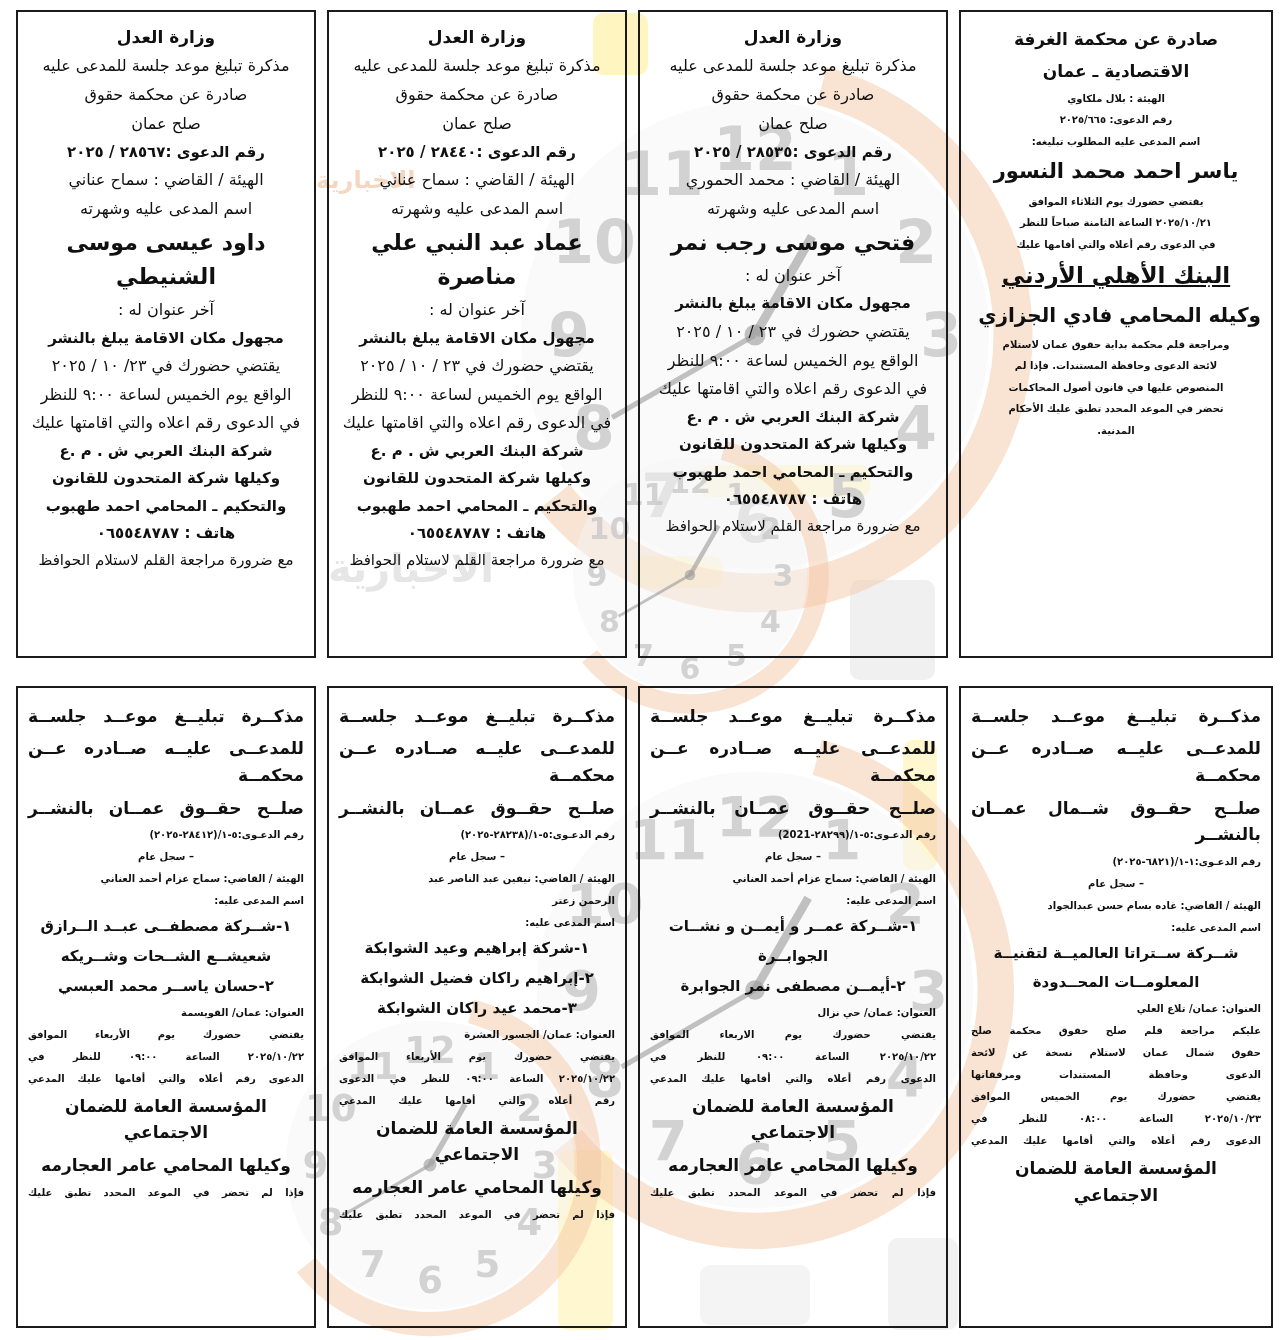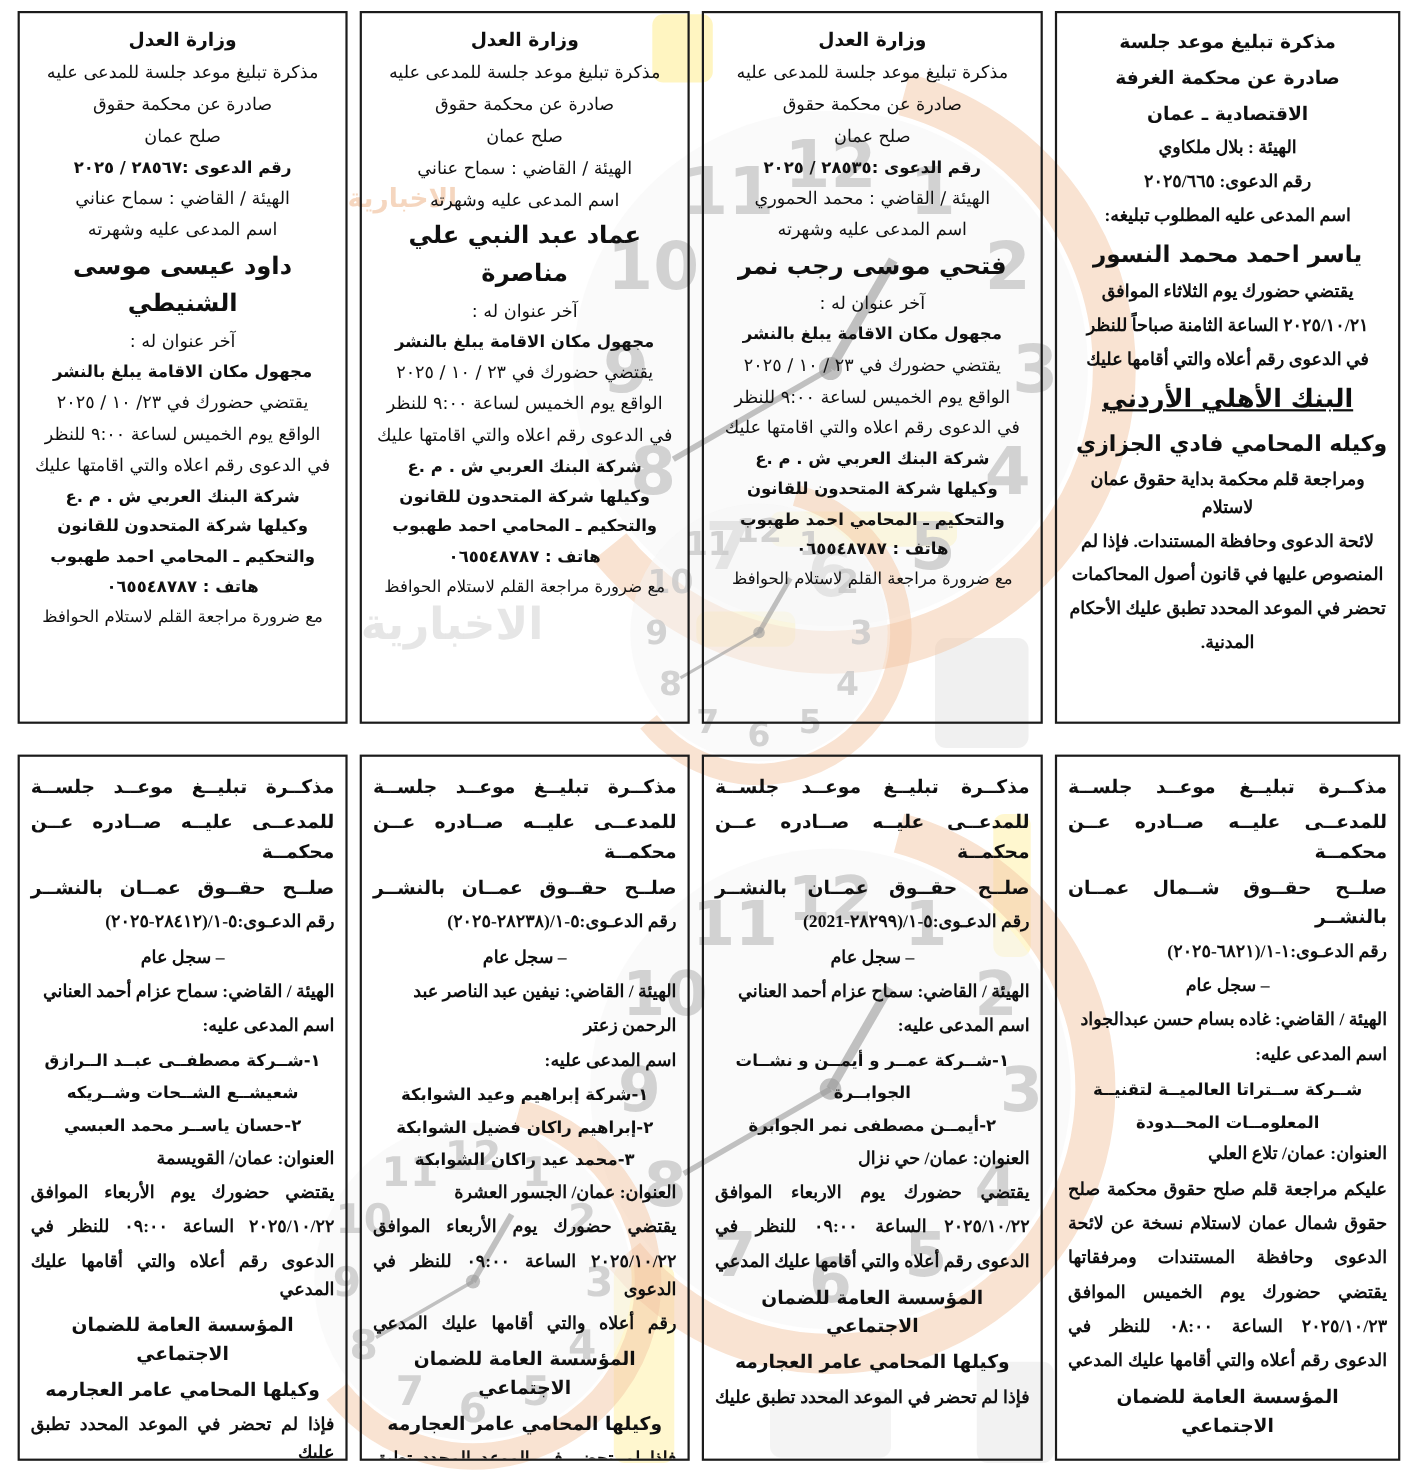--- a/index.html
+++ b/index.html
@@ -31,21 +31,21 @@
     box-sizing:border-box;
   }
   .ln{line-height:1.55;margin:4px 0;}
   .c{text-align:center;}
   .r{text-align:right;}
   .j{text-align:justify;text-align-last:justify;}
   .b{font-weight:bold;}
   .em9{margin:6px 0;}
   .bm{margin:6.5px 0;}
   .fz13{font-size:15px;}
-  .fz14{font-size:16px;font-family:Liberation Serif, serif;}
+  .fz14{font-size:10px;}
   .fz16{font-size:16px;}
   .fz17{font-size:17px;}
   .fz18{font-size:15px;}
   .fz20{font-size:20px;text-align:right;}
   .fz21{font-size:21px;}
   .fz22{font-size:22px;}
   .fz23{font-size:23px;text-decoration:underline;}
 </style>
 </head>
 <body>
@@ -139,21 +139,20 @@
         <text x="85.6668861859249" y="140.6" text-anchor="middle" font-size="37" font-weight="bold" fill="#c9c9c9" opacity="0.8">10</text>
         <text x="127.64999999999995" y="98.61688618592493" text-anchor="middle" font-size="37" font-weight="bold" fill="#c9c9c9" opacity="0.8">11</text>
         <line x1="185" y1="185" x2="220.15" y2="124.11841411395397" stroke="#9a9a9a" stroke-width="5.55" opacity="0.6"></line>
         <line x1="185" y1="185" x2="96.88191516493335" y2="235.875" stroke="#9a9a9a" stroke-width="3.3299999999999996" opacity="0.6"></line>
         <circle cx="185" cy="185" r="6.4750000000000005" fill="#9a9a9a" opacity="0.6"></circle>
       </svg>
     </div>
 
   <div class="grid" id="notices-grid">
       <article class="notice">
-        <div class="ln c fz17 b em9">مذكرة تبليغ موعد جلسة</div>
         <div class="ln c fz17 b em9">صادرة عن محكمة الغرفة</div>
         <div class="ln c fz17 b em9">الاقتصادية ـ عمان</div>
         <div class="ln c fz14 b em9">الهيئة : بلال ملكاوي</div>
         <div class="ln c fz14 b em9">رقم الدعوى: ٢٠٢٥/٦٦٥</div>
         <div class="ln c fz14 b em9">اسم المدعى عليه المطلوب تبليغه:</div>
         <div class="ln c fz21 b em9">ياسر احمد محمد النسور</div>
         <div class="ln c fz14 b em9">يقتضي حضورك يوم الثلاثاء الموافق</div>
         <div class="ln c fz14 b em9">٢٠٢٥/١٠/٢١ الساعة الثامنة صباحاً للنظر</div>
         <div class="ln c fz14 b em9">في الدعوى رقم أعلاه والتي أقامها عليك</div>
         <div class="ln c fz23 b em9">البنك الأهلي الأردني</div>
@@ -182,20 +181,21 @@
         <div class="ln c fz18 b">وكيلها شركة المتحدون للقانون</div>
         <div class="ln c fz18 b">والتحكيم ـ المحامي احمد طهبوب</div>
         <div class="ln c fz18 b">هاتف : ٠٦٥٥٤٨٧٨٧</div>
         <div class="ln c fz13">مع ضرورة مراجعة القلم لاستلام الحوافظ</div>
       </article>
       <article class="notice">
         <div class="ln c fz17 b">وزارة العدل</div>
         <div class="ln c fz16">مذكرة تبليغ موعد جلسة للمدعى عليه</div>
         <div class="ln c fz16">صادرة عن محكمة حقوق</div>
         <div class="ln c fz16">صلح عمان</div>
+        <div class="ln c fz18 b">رقم الدعوى :٢٨٤٤٠ / ٢٠٢٥</div>
         <div class="ln c fz16">الهيئة / القاضي : سماح عناني</div>
         <div class="ln c fz16">اسم المدعى عليه وشهرته</div>
         <div class="ln c fz22 b">عماد عبد النبي علي مناصرة</div>
         <div class="ln c fz16">آخر عنوان له :</div>
         <div class="ln c fz18 b">مجهول مكان الاقامة يبلغ بالنشر</div>
         <div class="ln c fz16">يقتضي حضورك في ٢٣ / ١٠ / ٢٠٢٥</div>
         <div class="ln c fz16">الواقع يوم الخميس لساعة ٩:٠٠ للنظر</div>
         <div class="ln c fz16">في الدعوى رقم اعلاه والتي اقامتها عليك</div>
         <div class="ln c fz18 b">شركة البنك العربي ش . م .ع</div>
         <div class="ln c fz18 b">وكيلها شركة المتحدون للقانون</div>

